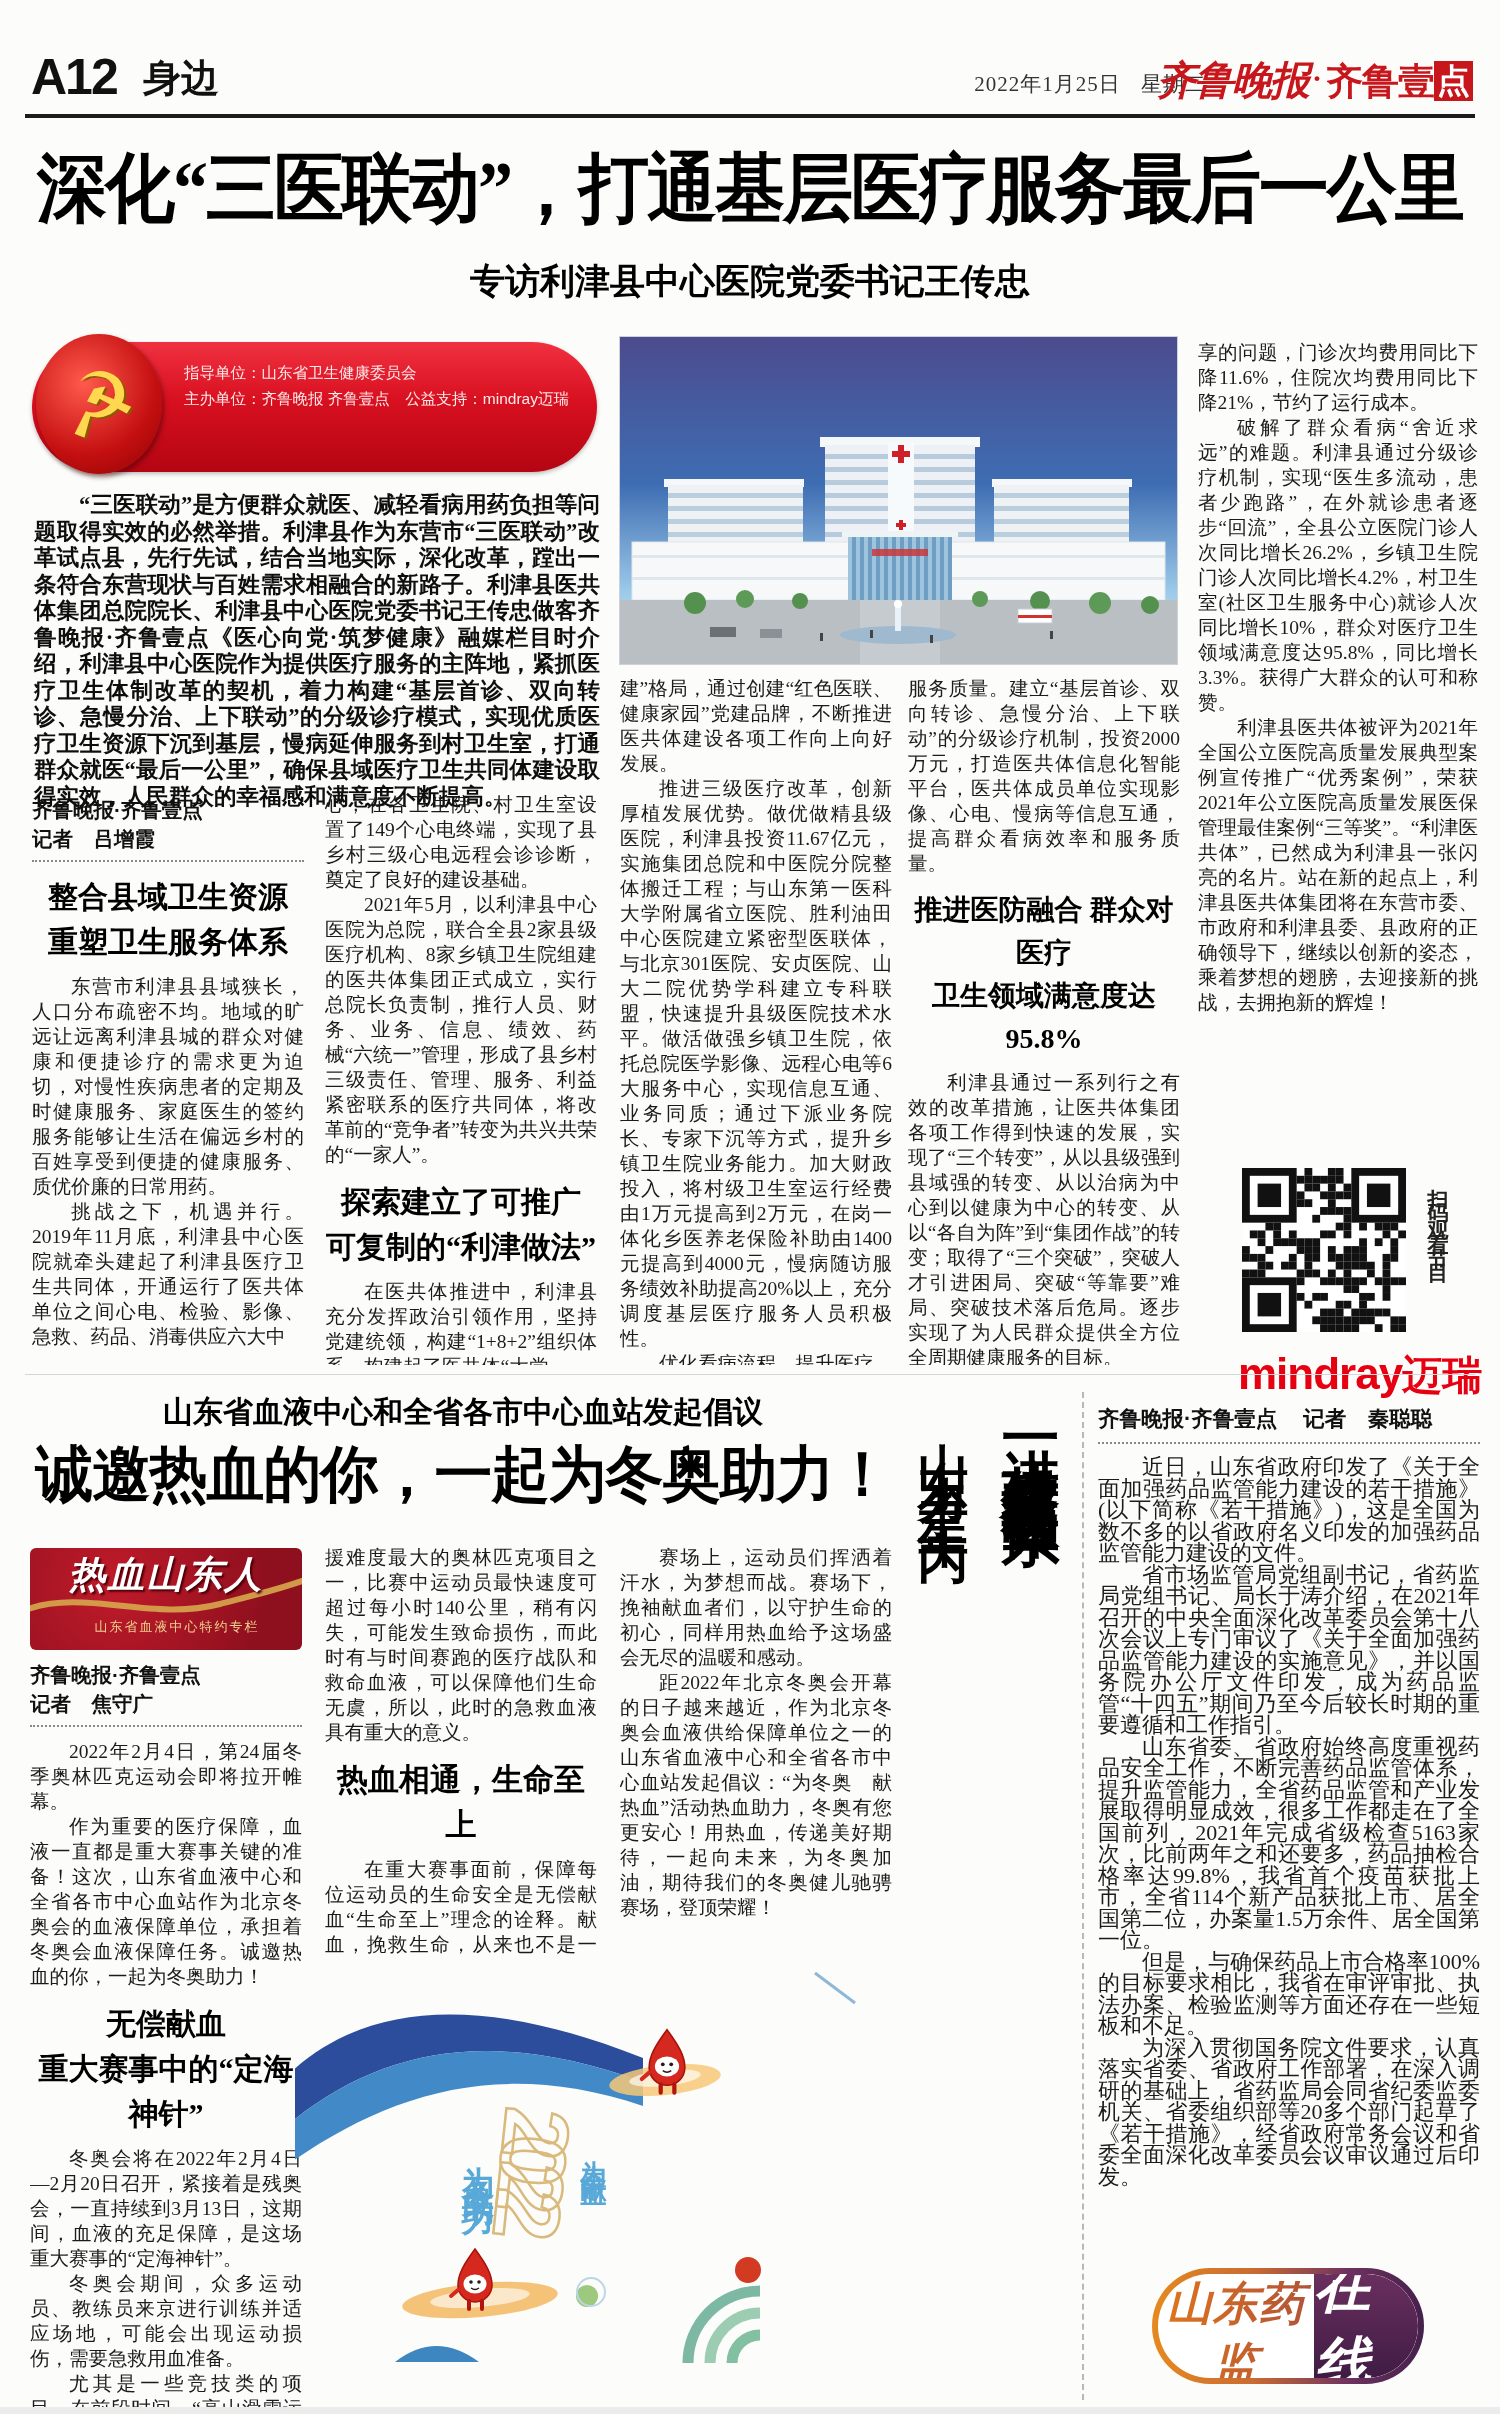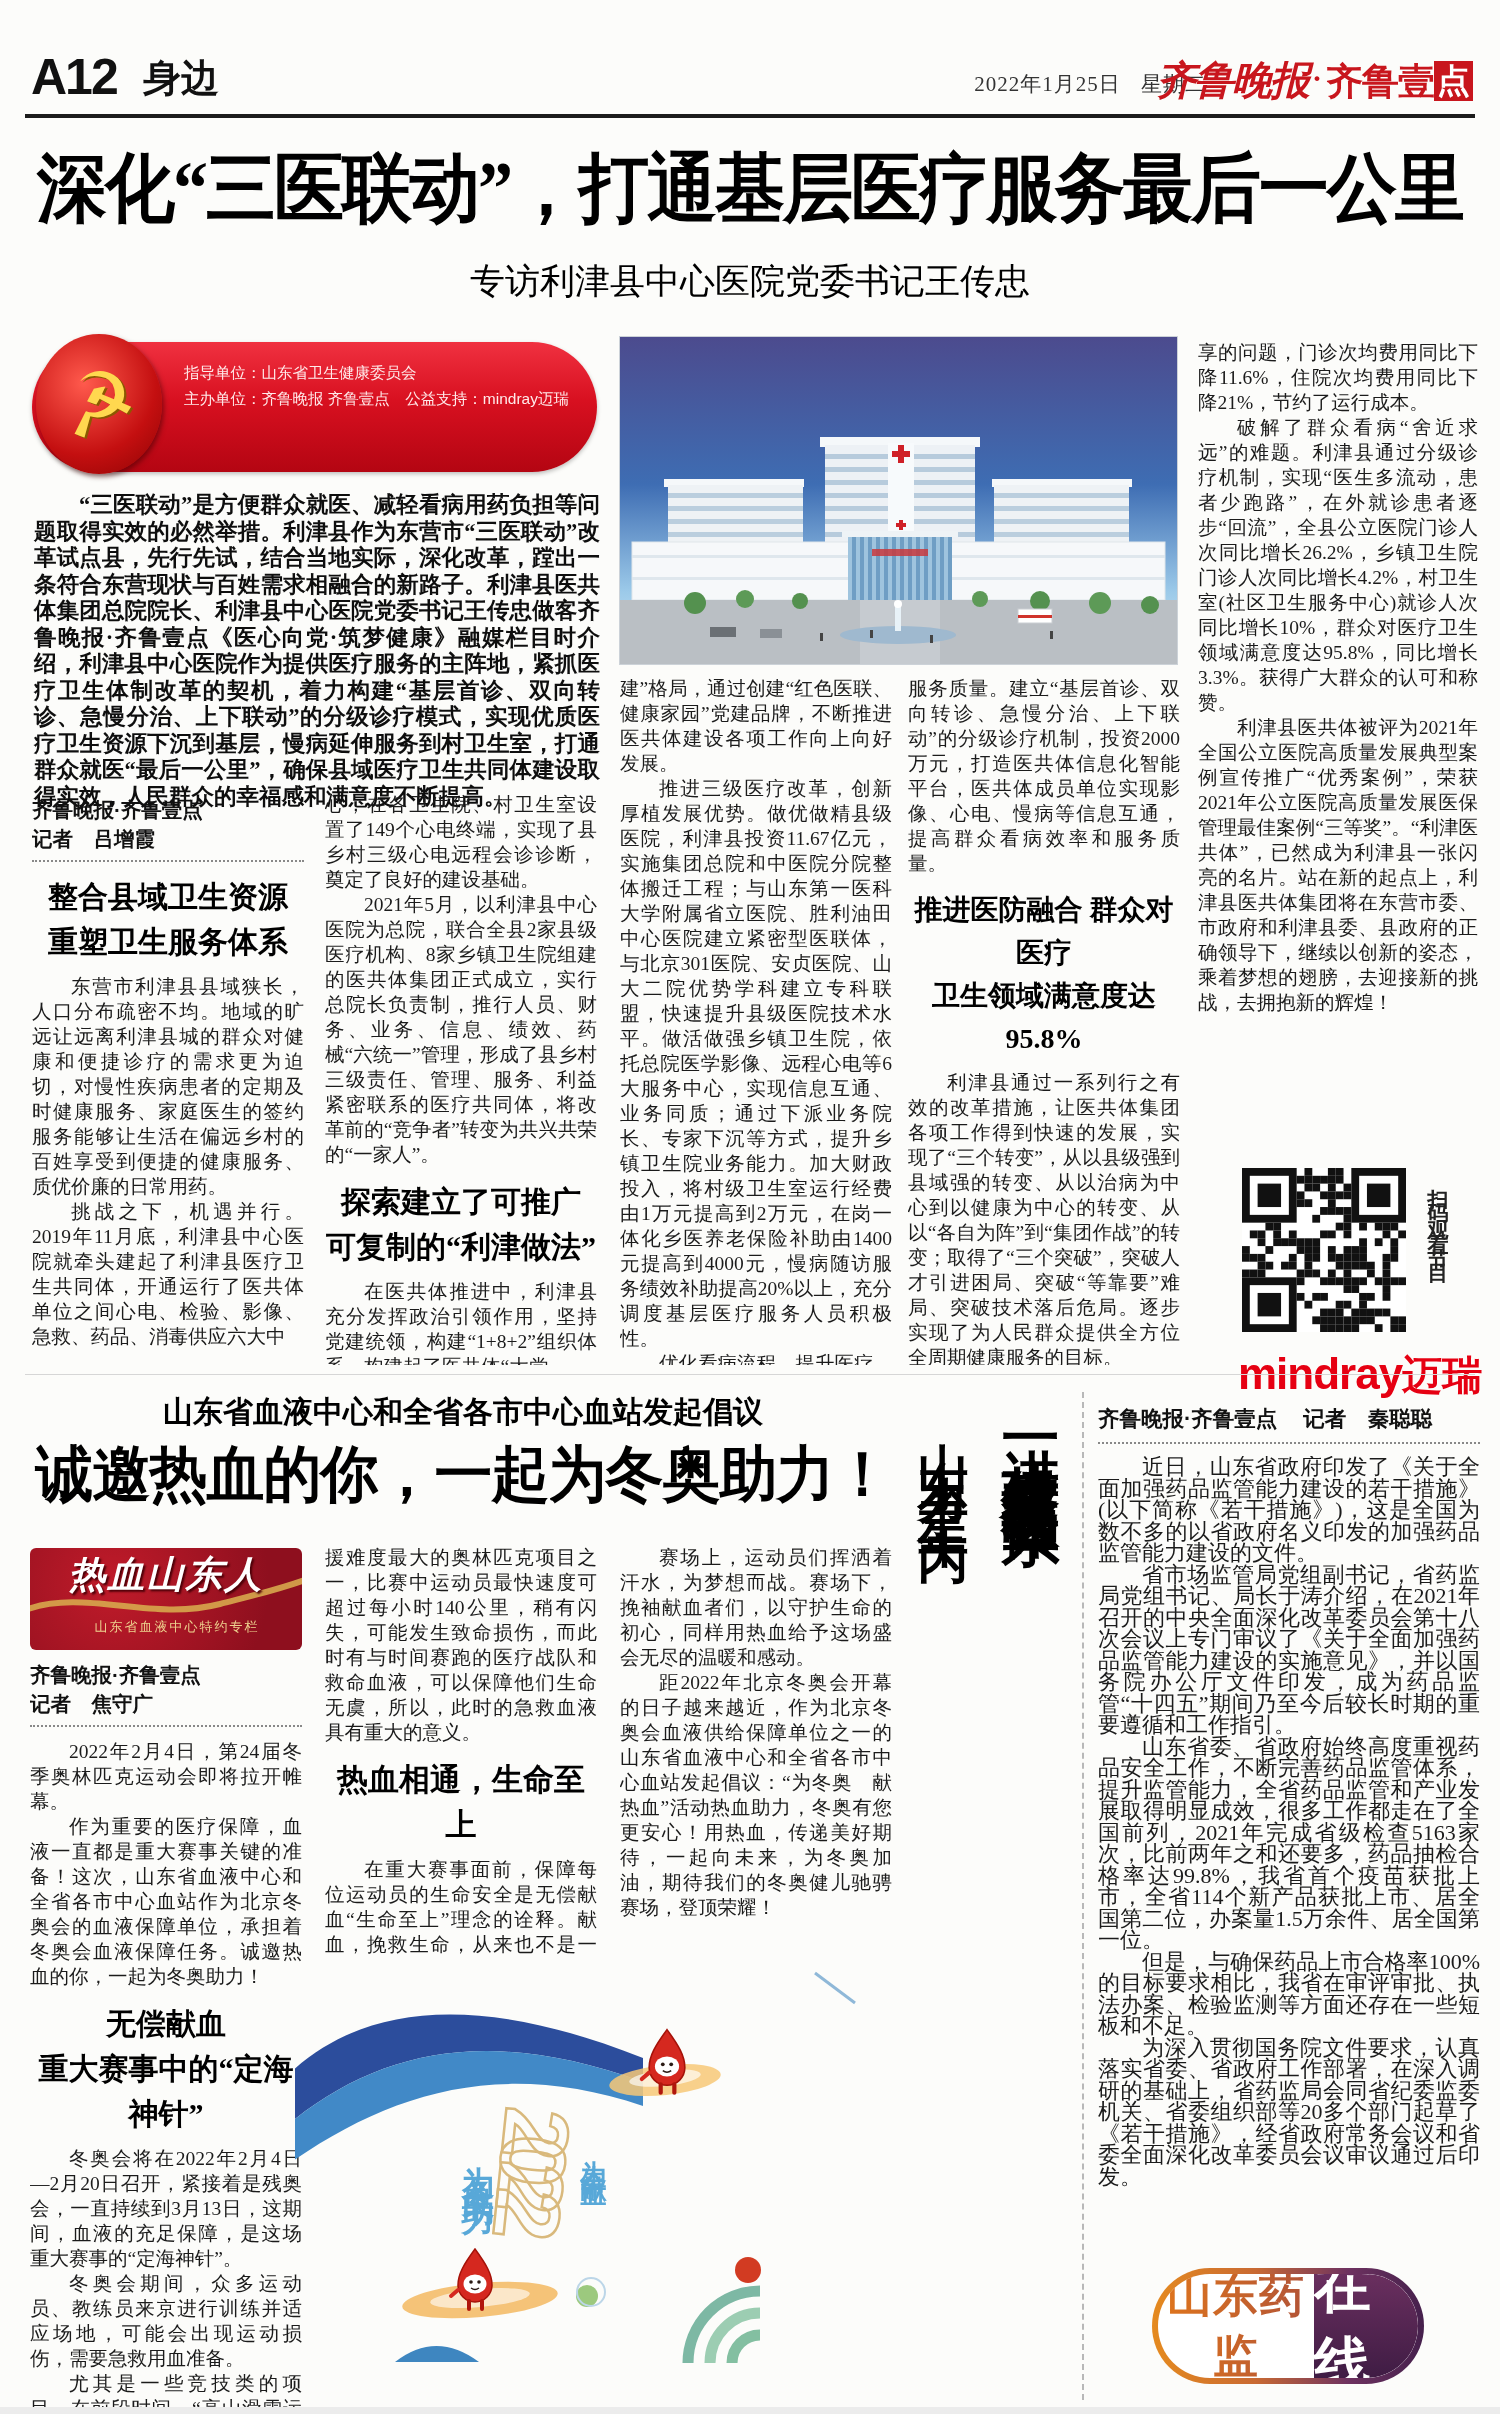--- a/index.html
+++ b/index.html
@@ -15,21 +15,21 @@
   .masthead{position:absolute;right:2px;bottom:6px;white-space:nowrap;}
   .mh-script{font-style:italic;font-weight:900;font-size:40px;color:#c8161d;letter-spacing:-2px;}
   .mh-dot{font-weight:900;font-size:30px;color:#c8161d;vertical-align:6px;}
   .mh-bold{font-weight:900;font-size:37px;color:#c8161d;letter-spacing:-1px;}
   .mh-box{display:inline-block;background:#c8161d;color:#fff;font-weight:900;font-size:33px;
           line-height:40px;padding:0 3px;vertical-align:2px;}
 
   
   .h1main{position:absolute;left:20px;right:20px;top:142px;text-align:center;font-weight:900;
           font-size:70px;letter-spacing:-2px;color:#000;transform:scaleY(1.08);}
-  .h1sub{position:absolute;left:20px;right:20px;top:258px;text-align:center;font-weight:400;
+  .h1sub{position:absolute;left:20px;right:20px;top:258px;text-align:center;font-weight:700;
          font-size:35px;color:#000;}
 
   
   .banner1{position:absolute;left:32px;top:342px;width:565px;height:130px;border-radius:65px;
            background:linear-gradient(180deg,#f03140 0%,#d81020 45%,#b40512 100%);
            box-shadow:0 2px 4px rgba(0,0,0,.25);}
   .emblem{position:absolute;left:4px;top:-8px;width:126px;height:140px;display:flex;align-items:center;
           justify-content:center;background:radial-gradient(circle at 38% 35%,#ff5a4d,#c40f10 60%,#8c0304);
           border-radius:50%;box-shadow:2px 3px 5px rgba(60,0,0,.5);}
   .emblem span{font-size:84px;color:#ffd84f;transform:rotate(-14deg);text-shadow:2px 2px 0 #8a5a00;}
@@ -106,21 +106,21 @@
   .vdash{position:absolute;left:1082px;top:1392px;height:1008px;border-left:2px dashed #b8b8b8;}
   .a3byline{position:absolute;left:1098px;top:1404px;width:382px;font-family:"Liberation Sans",sans-serif;
             font-weight:700;font-size:21.5px;color:#111;border-bottom:2px dotted #888;padding-bottom:9px;}
   .a3byline .sp{display:inline-block;width:26px;}
   .a3body{position:absolute;left:1098px;top:1456px;width:382px;height:802px;overflow:hidden;
           text-align:justify;font-size:22px;line-height:21.5px;}
   .a3body p{margin:0;text-indent:2em;}
 
   .pill{position:absolute;left:1152px;top:2268px;width:272px;height:116px;border-radius:60px;
         background:linear-gradient(90deg,#e58a1f,#c96a33 38%,#6e3260 72%,#45204c);padding:6px;box-sizing:border-box;}
-  .pill-inner{height:100%;background:#fff;border-radius:54px;display:flex;align-items:center;overflow:hidden;}
+  .pill-inner{height:100%;background:#fff;border-radius:54px;display:flex;overflow:hidden;font-style:italic;}
   .pill-left{flex:1;text-align:center;font-weight:900;font-size:45px;letter-spacing:1px;
              background:linear-gradient(90deg,#e0761c,#b05238);-webkit-background-clip:text;
              background-clip:text;color:transparent;}
   .pill-right{width:104px;height:100%;background:linear-gradient(180deg,#6a2f5f,#3f1c44);
               border-radius:0 54px 54px 0;color:#fff;font-weight:900;font-size:57px;
               display:flex;align-items:center;justify-content:center;letter-spacing:4px;}
 </style>
 </head>
 <body>
 

